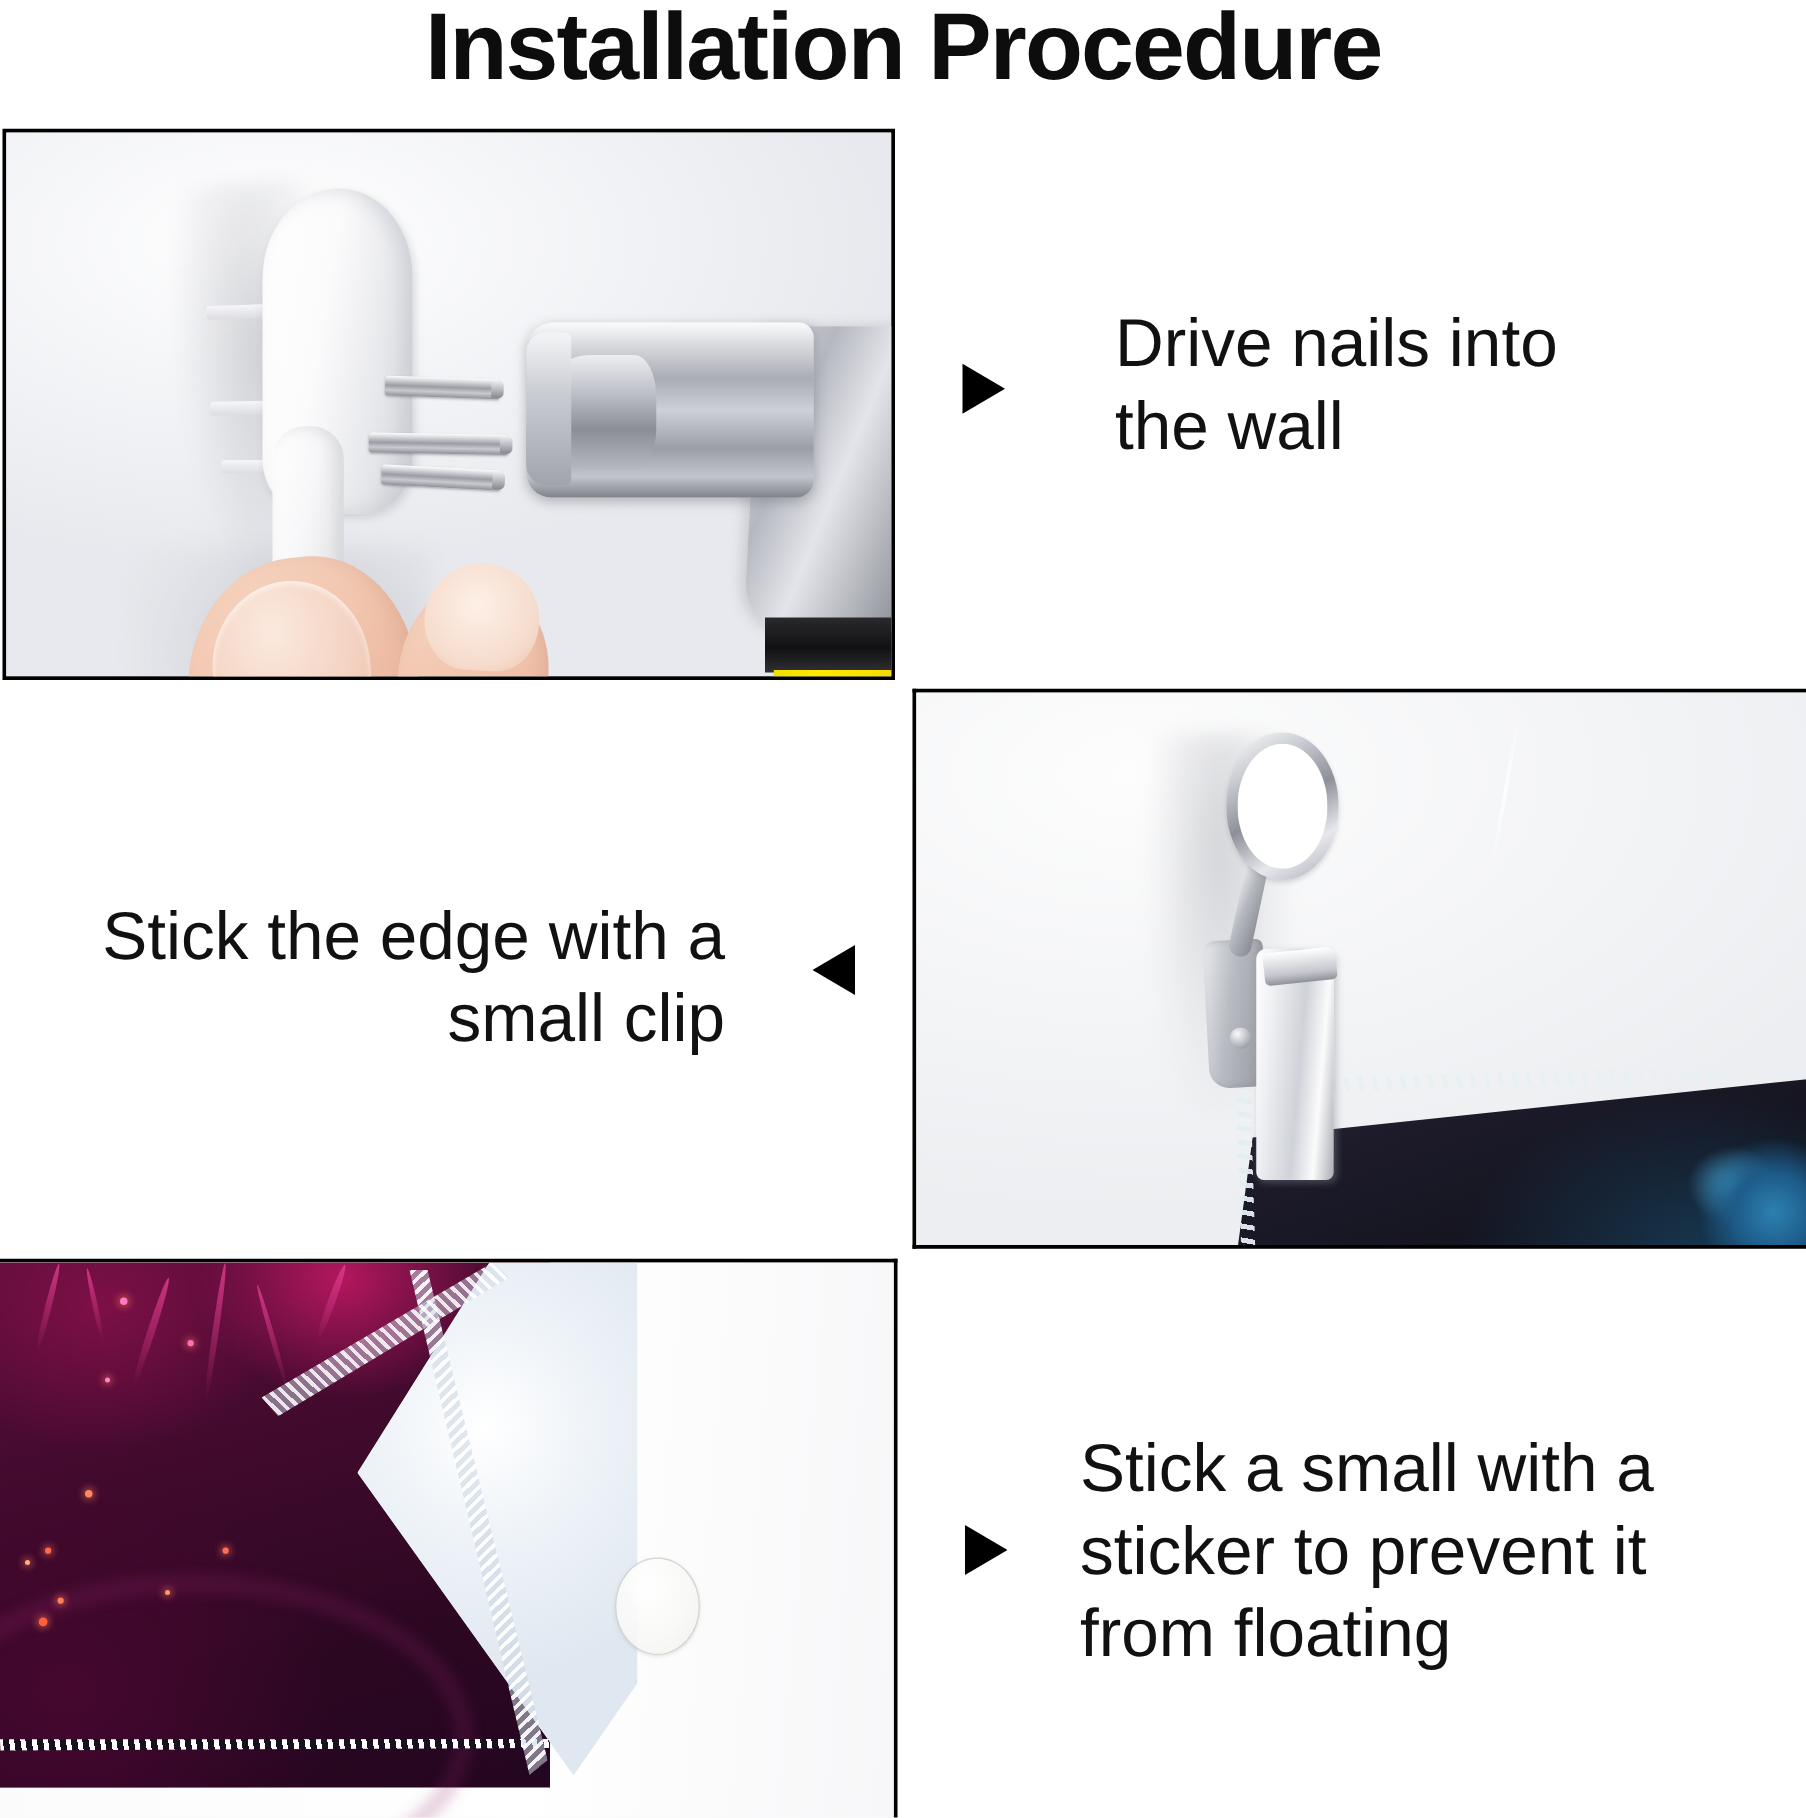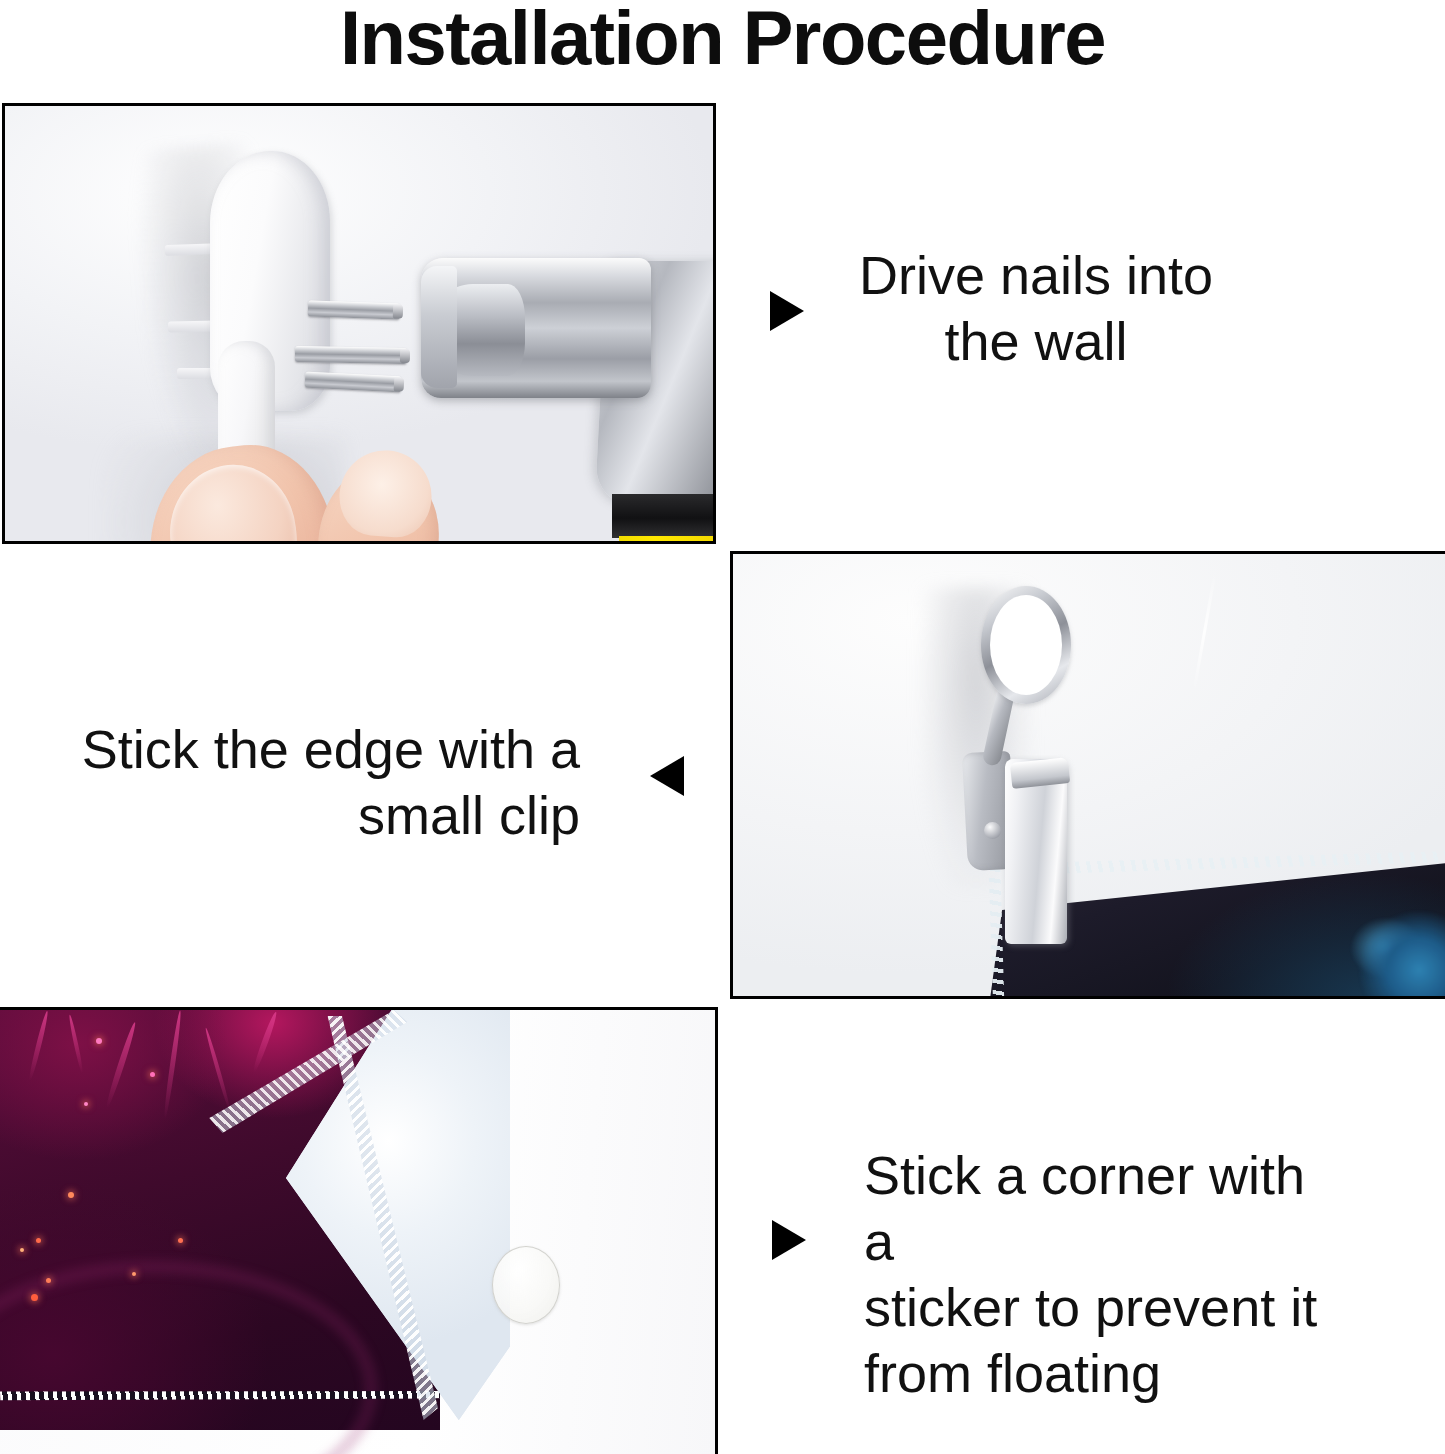--- a/index.html
+++ b/index.html
@@ -356,21 +356,21 @@
   
   .caption {
     position: absolute;
     font-family: "Liberation Sans", sans-serif;
     font-weight: normal;
     font-size: 54px;
     line-height: 66px;
     color: #111111;
     white-space: pre-line;
   }
-  #caption-step-1 { left: 826px; top: 242px; width: 420px; text-align: center; }
+  #caption-step-1 { left: 892px; top: 242px; width: 420px; text-align: left; }
   #caption-step-2 { left: 70px;  top: 716px; width: 510px; text-align: right; }
   #caption-step-3 { left: 864px; top: 1142px; width: 470px; text-align: left; }
 
   
   .arrow {
     position: absolute;
     width: 0; height: 0;
   }
   .arrow.right {
     border-top: 20px solid transparent;
@@ -485,15 +485,15 @@
 
     <div class="bottom-stitch"></div>
     <div class="fold"></div>
     <div class="fold-seam"></div>
     <div class="fold-seam2"></div>
     <div class="sticker"></div>
   </div>
 </div>
 
 <div class="arrow right" id="arrow-step-3"></div>
-<div class="caption" id="caption-step-3">Stick a corner with a
+<div class="caption" id="caption-step-3">Stick a small with a
 sticker to prevent it
 from floating</div>
 
 </body></html>

